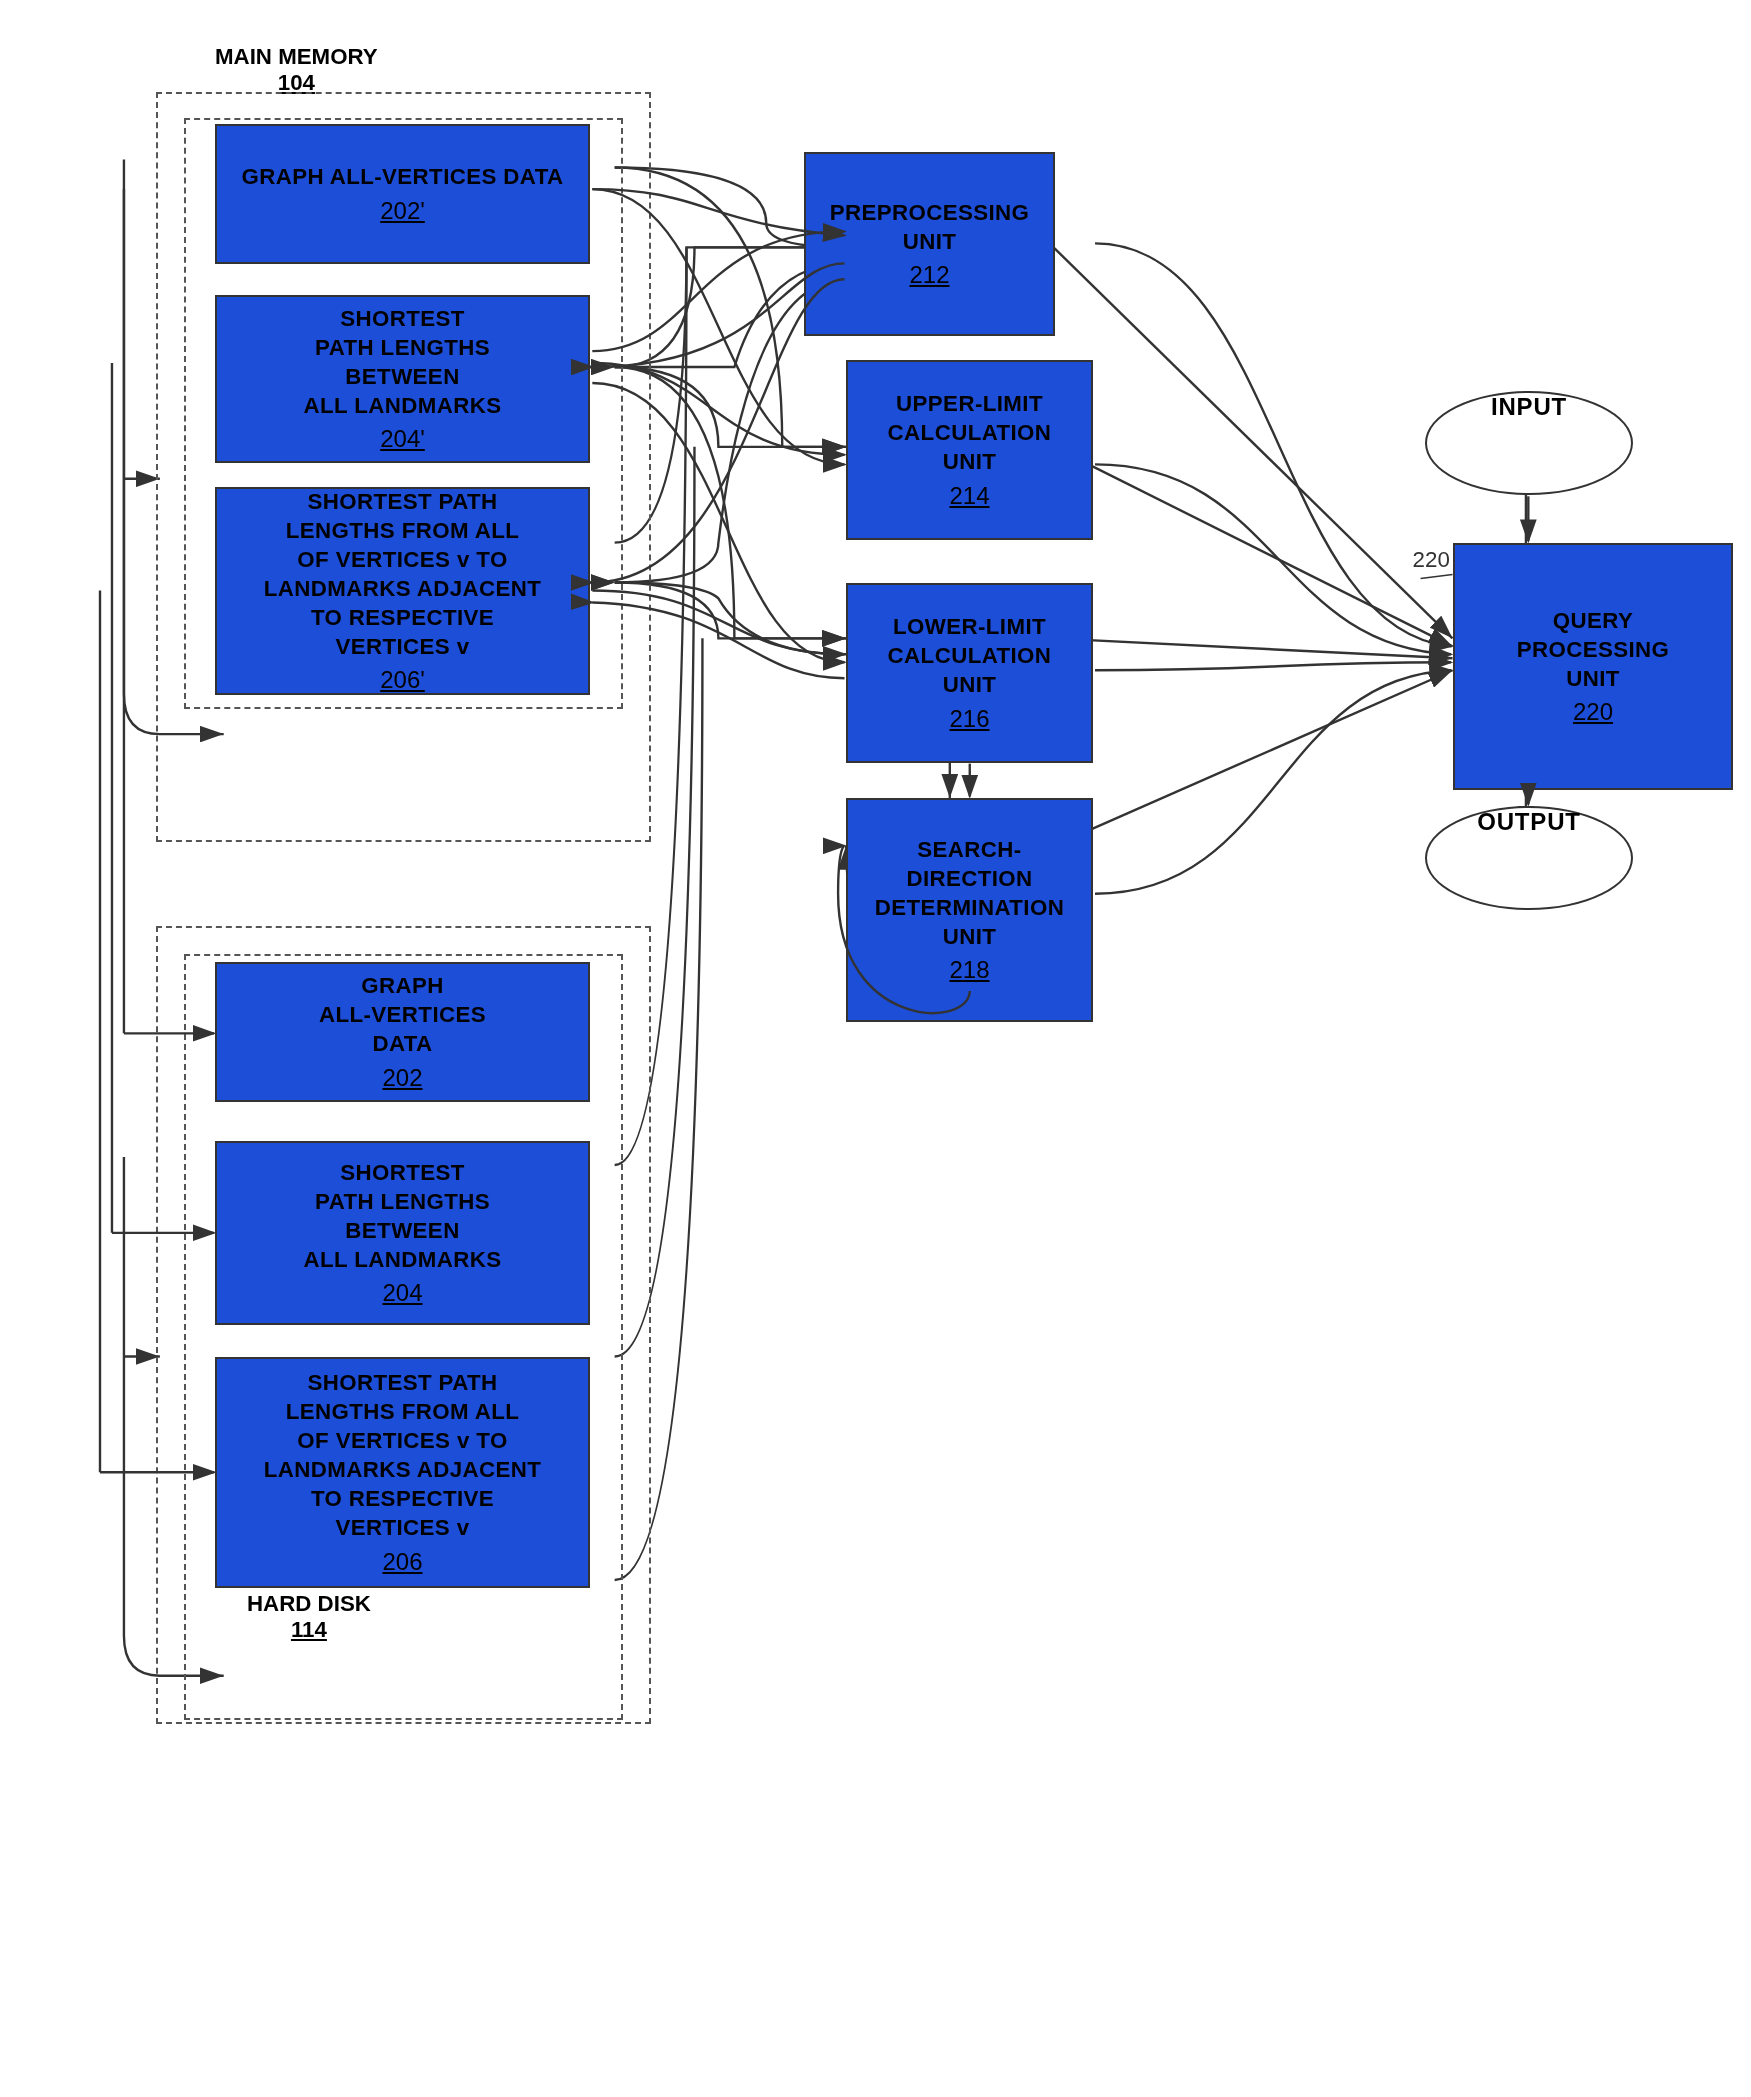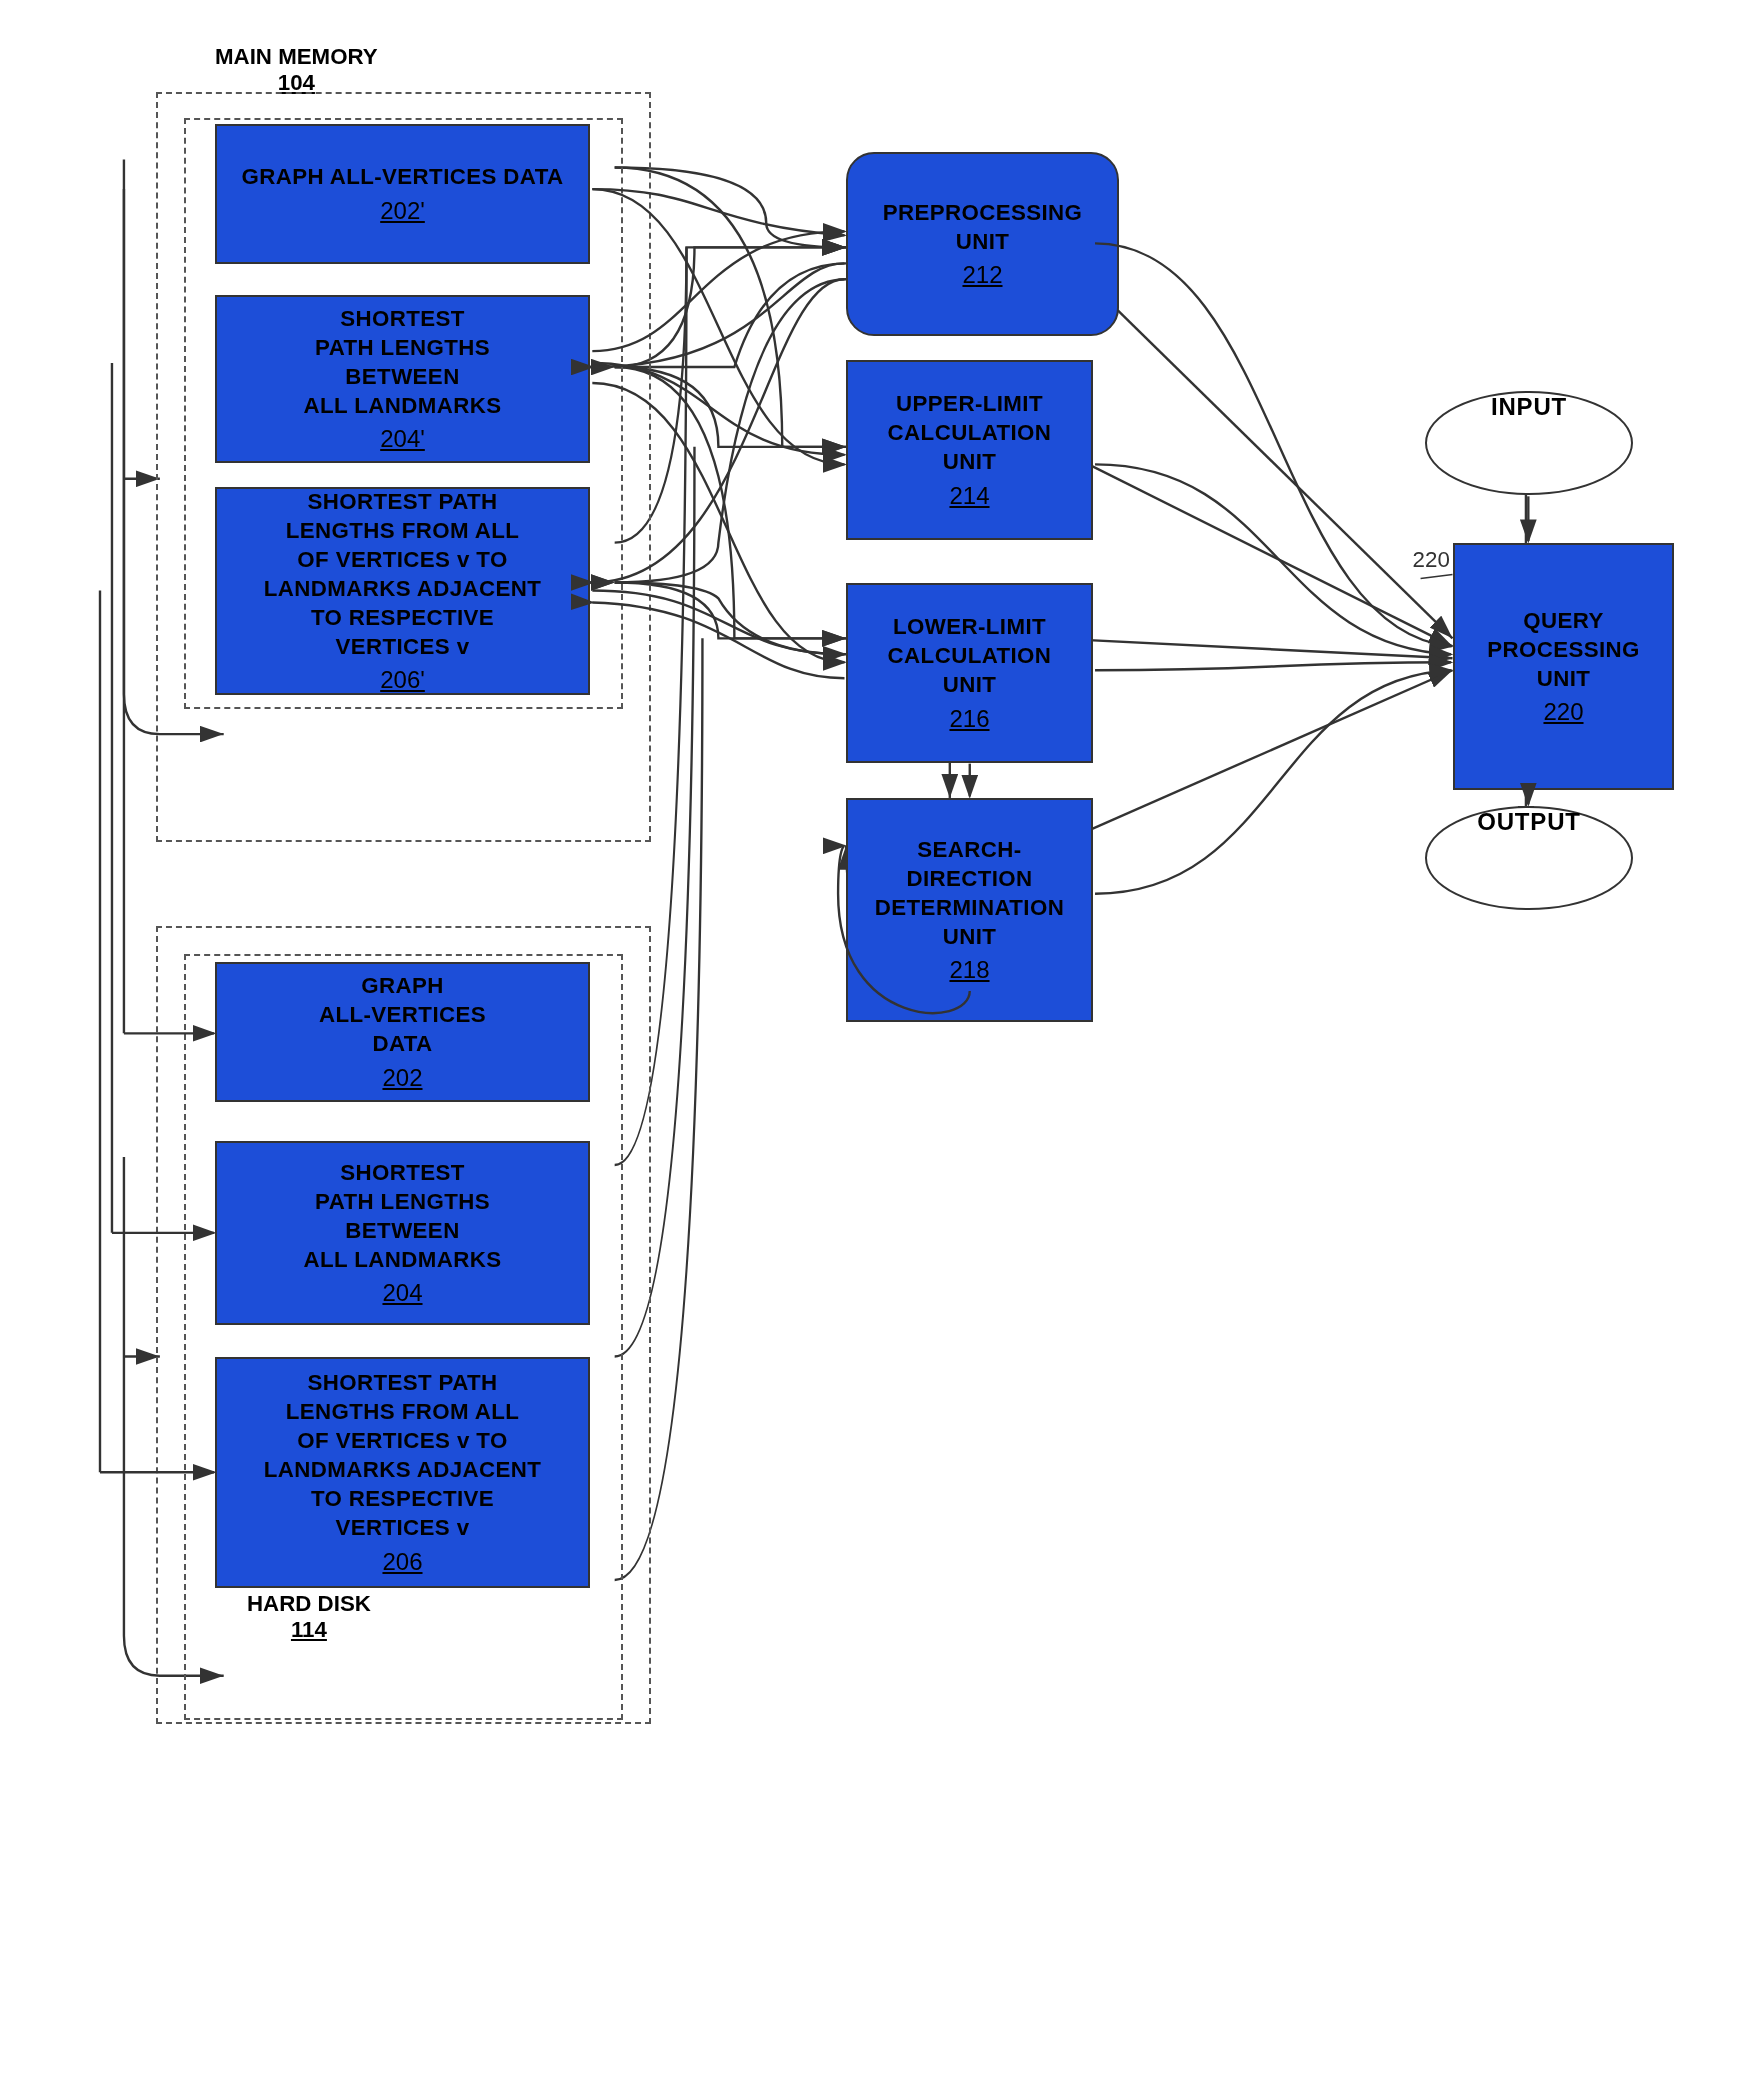--- a/index.html
+++ b/index.html
@@ -192,21 +192,21 @@
   <div class="solid-box" style="left: 215px; top: 1357px; width: 375px; height: 231px;">
     <div class="label">SHORTEST PATH<br>LENGTHS FROM ALL<br>OF VERTICES v TO<br>LANDMARKS ADJACENT<br>TO RESPECTIVE<br>VERTICES v</div>
     <div class="ref">206</div>
   </div>
 
   <div class="caption" style="left: 247px; top: 1543px; margin-top: 48px;">
     <div>HARD DISK</div>
     <div class="ref">114</div>
   </div>
 
-  <div class="solid-box" style="left: 846px; top: 152px; width: 273px; height: 184px; border-radius: 28px;">
+  <div class="solid-box" style="left: 804px; top: 152px; width: 251px; height: 184px;">
     <div class="label">PREPROCESSING<br>UNIT</div>
     <div class="ref">212</div>
   </div>
 
   <div class="solid-box" style="left: 846px; top: 360px; width: 247px; height: 180px;">
     <div class="label">UPPER-LIMIT<br>CALCULATION<br>UNIT</div>
     <div class="ref">214</div>
   </div>
 
   <div class="solid-box" style="left: 846px; top: 583px; width: 247px; height: 180px;">
@@ -216,21 +216,21 @@
 
   <div class="solid-box" style="left: 846px; top: 798px; width: 247px; height: 224px;">
     <div class="label">SEARCH-<br>DIRECTION<br>DETERMINATION<br>UNIT</div>
     <div class="ref">218</div>
   </div>
 
   <div class="oval" style="left: 1425px; top: 391px; width: 208px; height: 104px;">
     <div class="label">INPUT</div>
   </div>
 
-  <div class="solid-box" style="left: 1453px; top: 543px; width: 221px; height: 247px;">
+  <div class="solid-box" style="left: 1453px; top: 543px; width: 280px; height: 247px;">
     <div class="label">QUERY<br>PROCESSING<br>UNIT</div>
     <div class="ref">220</div>
   </div>
 
   <div class="oval" style="left: 1425px; top: 806px; width: 208px; height: 104px;">
     <div class="label">OUTPUT</div>
   </div>
 
   <svg class="arrows-svg" style="z-index:10;" viewBox="0 0 2195 2628" width="1752" height="2097">
     <defs>

